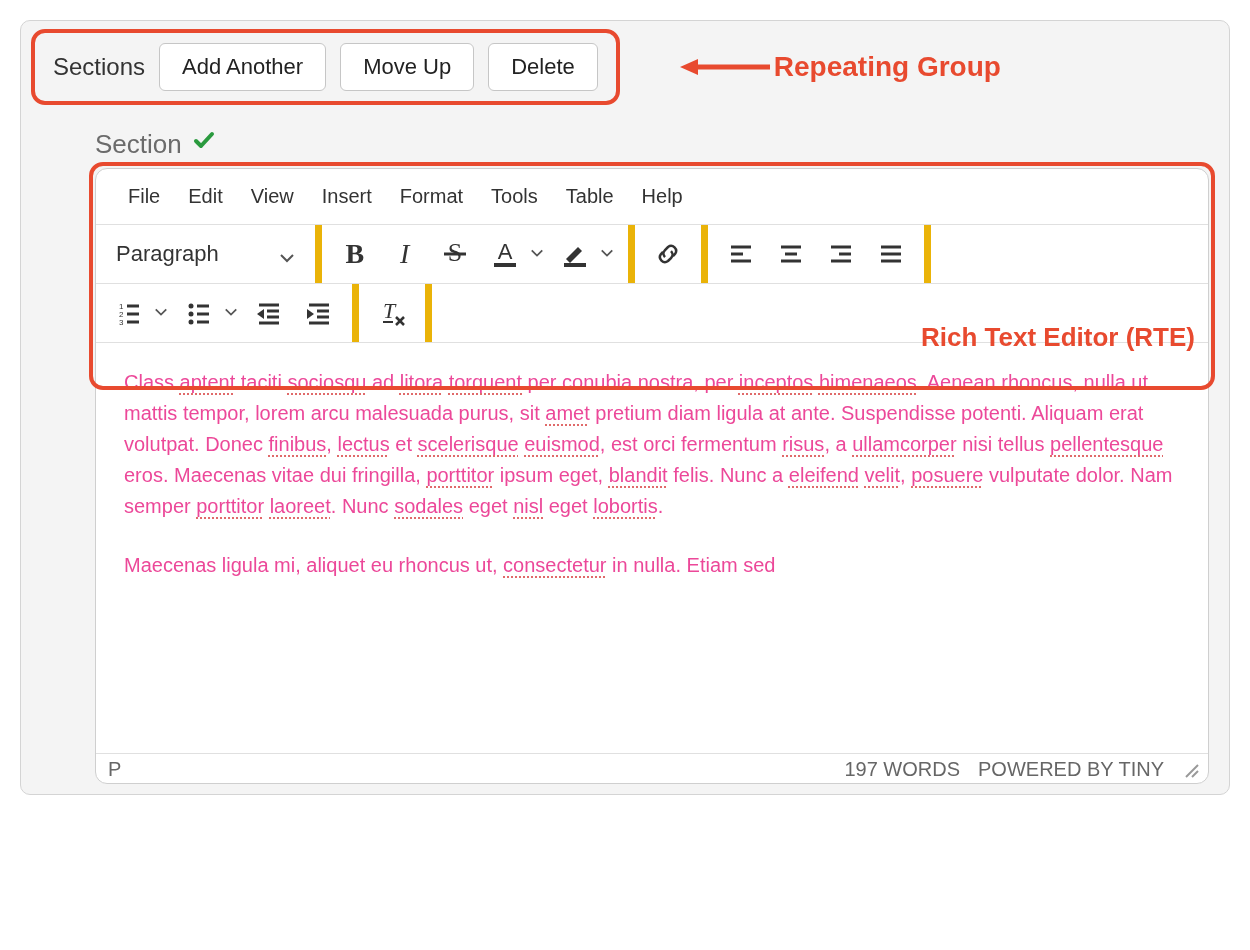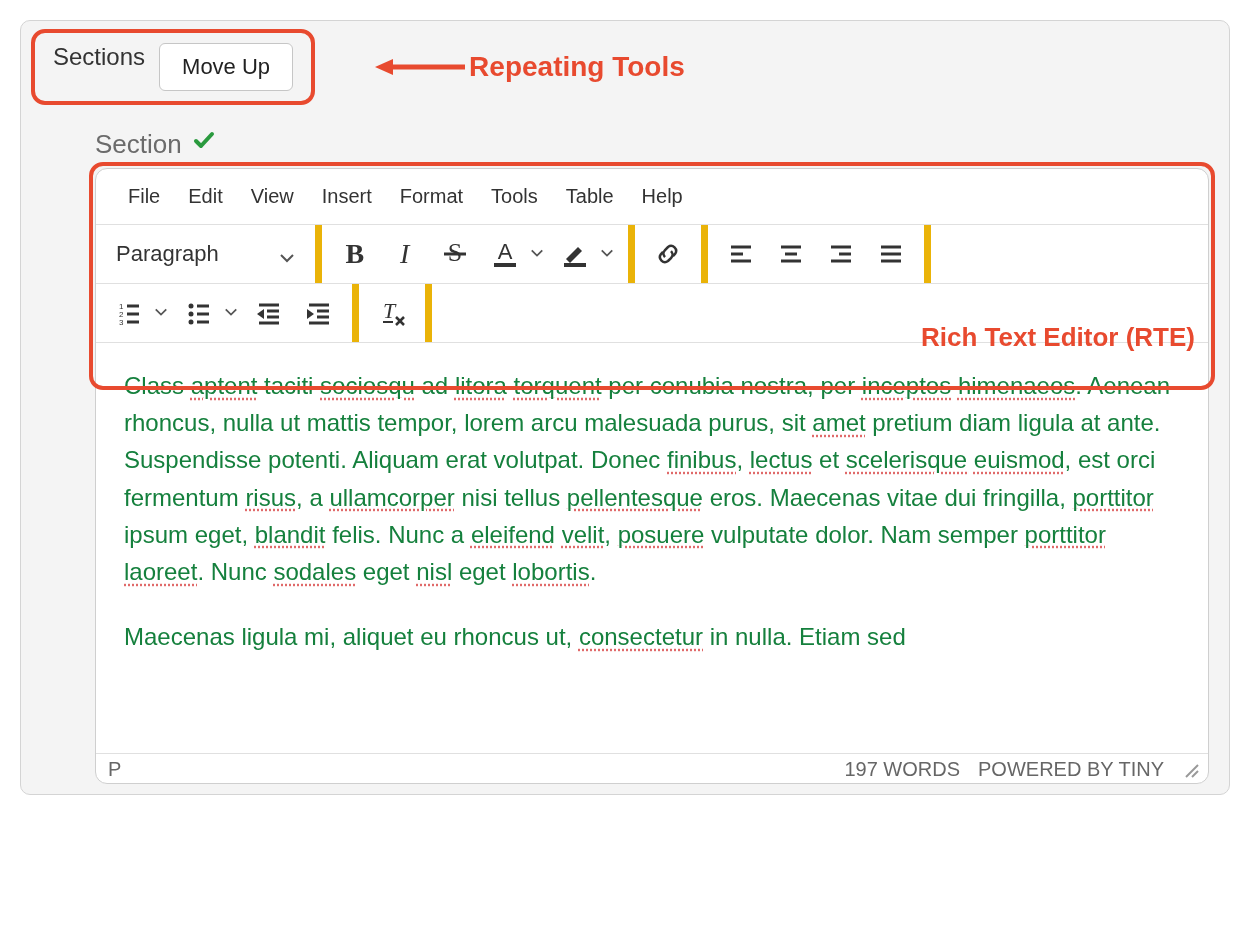--- a/index.html
+++ b/index.html
@@ -20,20 +20,21 @@
   .topbar-wrap {
     position: relative;
     display: flex;
     align-items: center;
     margin-left: -10px;
     margin-top: -10px;
     gap: 60px;
   }
   .topbar {
     display: inline-flex;
+    align-items: center;
     gap: 14px;
     padding: 10px 18px;
     border: 4px solid #e84a2f;
     border-radius: 14px;
   }
   .topbar-label {
     font-size: 24px;
     color: #333;
   }
   .btn {
@@ -137,23 +138,23 @@
     left: -6px;
     right: -6px;
     top: -6px;
     height: 228px;
     border: 4px solid #e84a2f;
     border-radius: 14px;
     pointer-events: none;
   }
   .content {
     padding: 24px 28px 10px 28px;
-    font-size: 24px;
+    font-size: 20px;
     line-height: 1.55;
-    color: #15803d;
+    color: #ec4899;
     height: 410px;
     overflow: hidden;
   }
   .content p { margin: 0 0 28px 0; }
   .sp { text-decoration: underline dotted #e06a6a; text-underline-offset: 4px; }
   .statusbar {
     display: flex;
     justify-content: space-between;
     align-items: center;
     border-top: 1px solid #e0e0e0;
@@ -170,28 +171,30 @@
   .italic-ico { font-style: italic; font-size: 28px; font-family: Georgia, serif; }
 </style>
 </head>
 <body>
 
 <div class="outer-panel">
 
   <div class="topbar-wrap">
     <div class="topbar">
       <span class="topbar-label">Sections</span>
+      <button class="btn">Add Another</button>
       <button class="btn">Move Up</button>
+      <button class="btn">Delete</button>
     </div>
     <div class="arrow">
       <svg width="90" height="20" viewBox="0 0 90 20">
         <line x1="90" y1="10" x2="8" y2="10" stroke="#e84a2f" stroke-width="5"></line>
         <polygon points="0,10 18,2 18,18" fill="#e84a2f"></polygon>
       </svg>
-      <span>Repeating Tools</span>
+      <span>Repeating Group</span>
     </div>
   </div>
 
   <div class="sec-label-row">
     <span>Section</span>
     <span class="check">
       <svg width="24" height="24" viewBox="0 0 24 24">
           <path d="M4 12 l5 5 L20 5" fill="none" stroke="#2a9a3e" stroke-width="4" stroke-linecap="round" stroke-linejoin="round"></path>
         </svg>
     </span>

